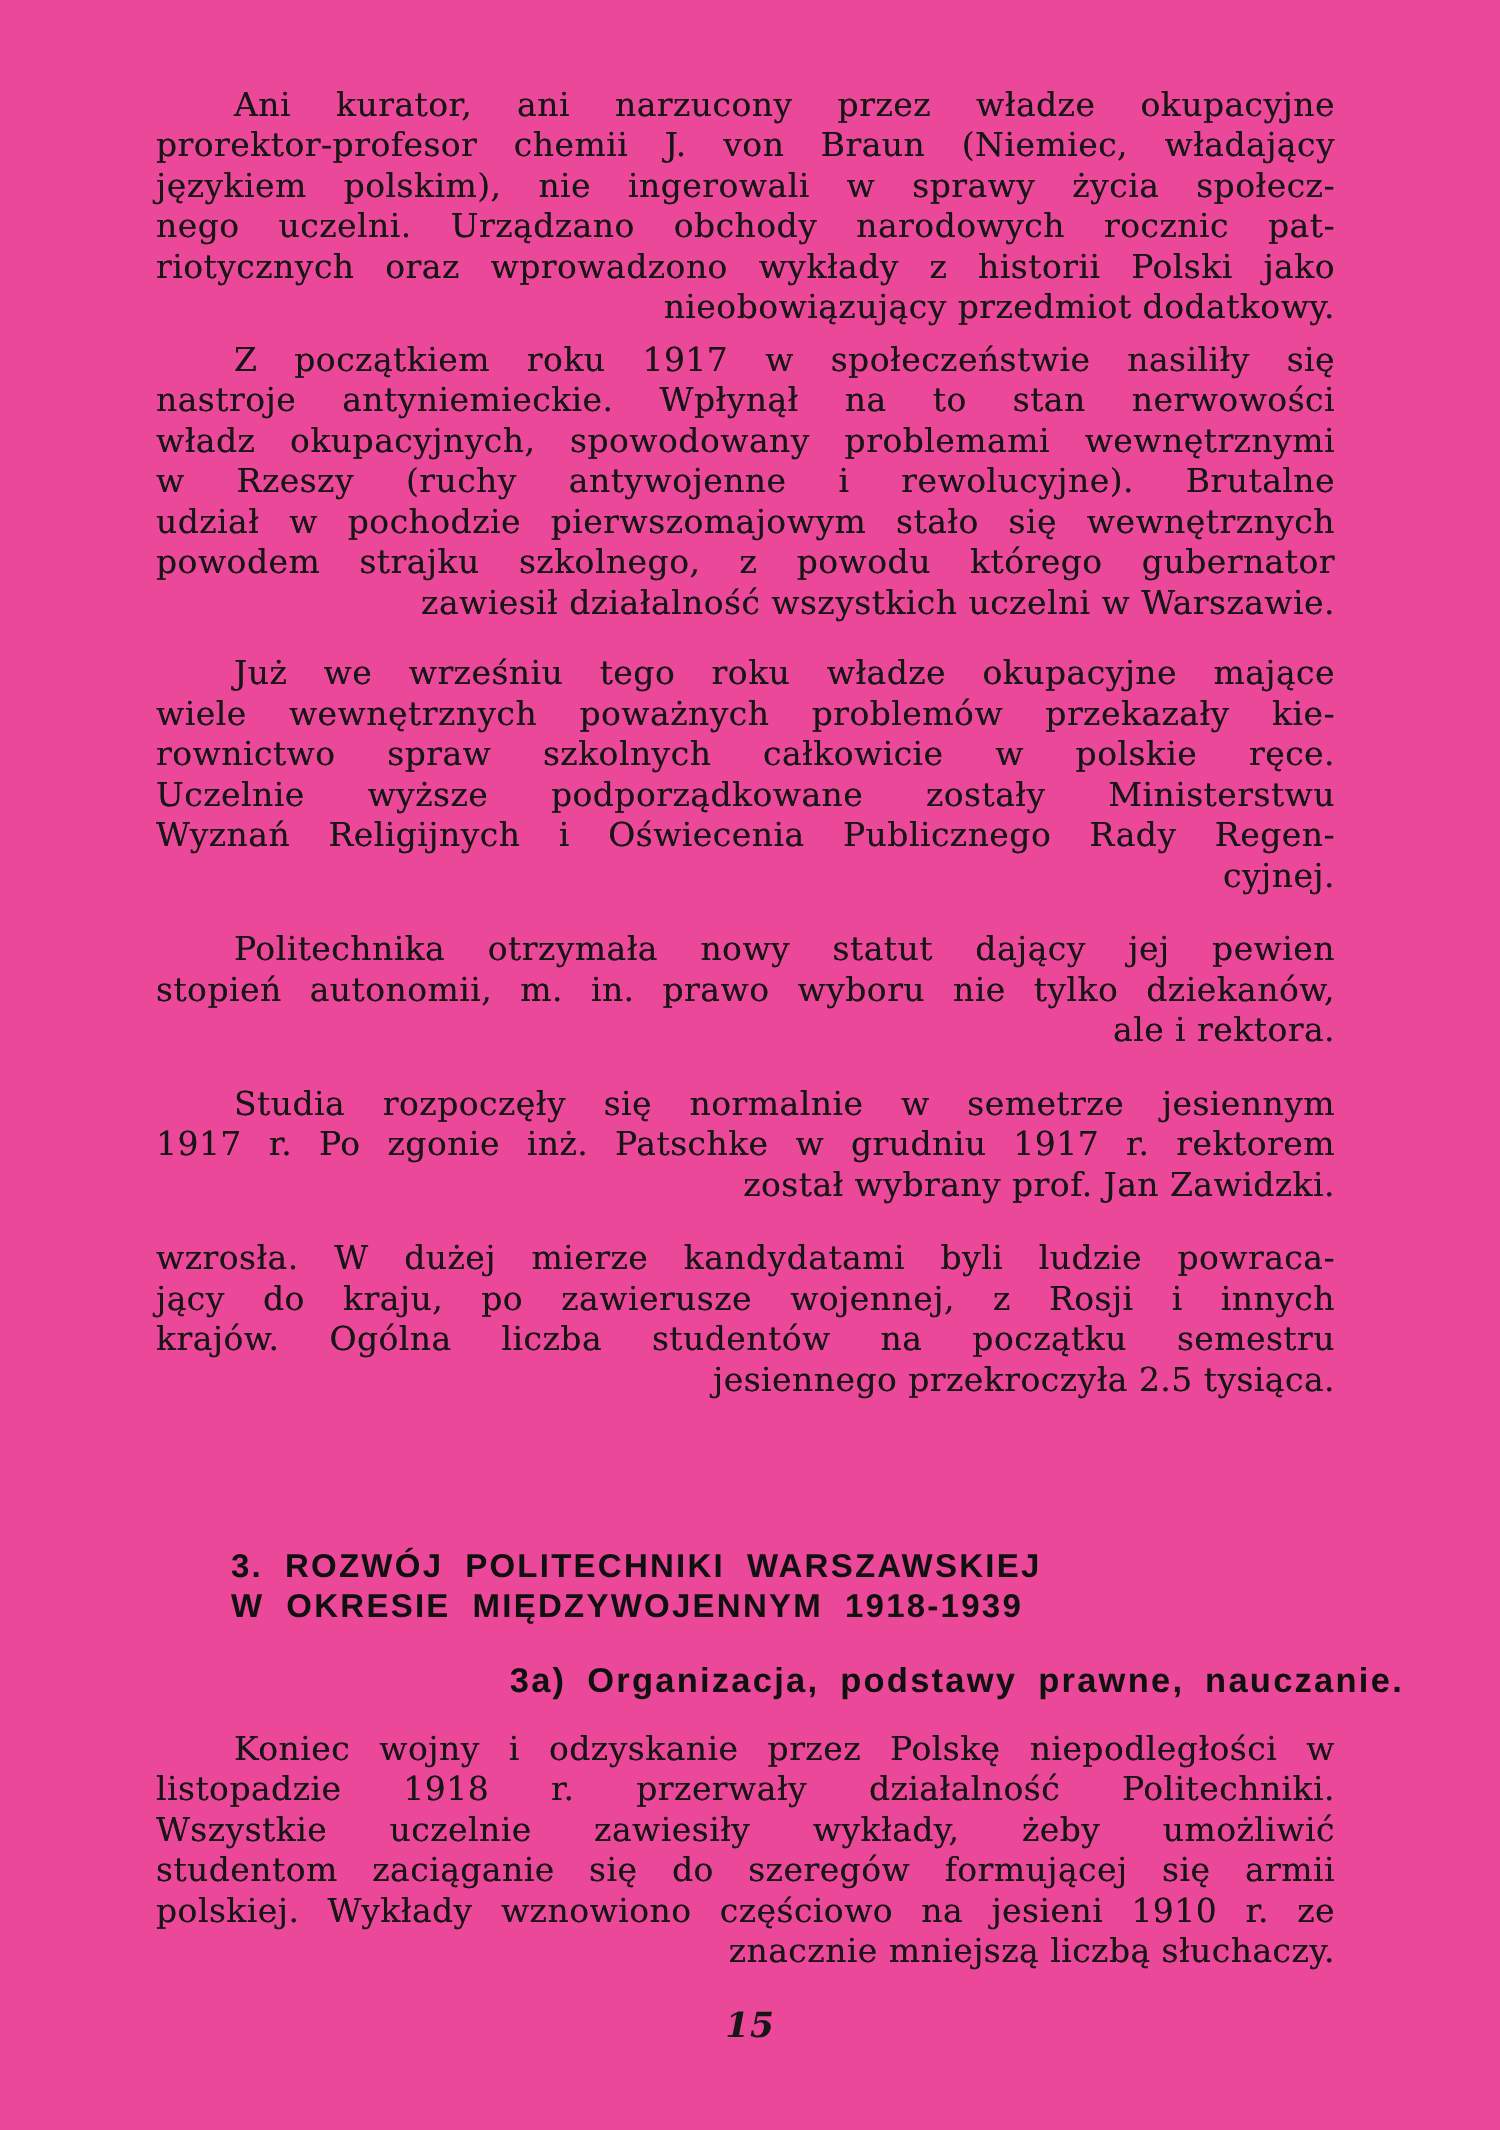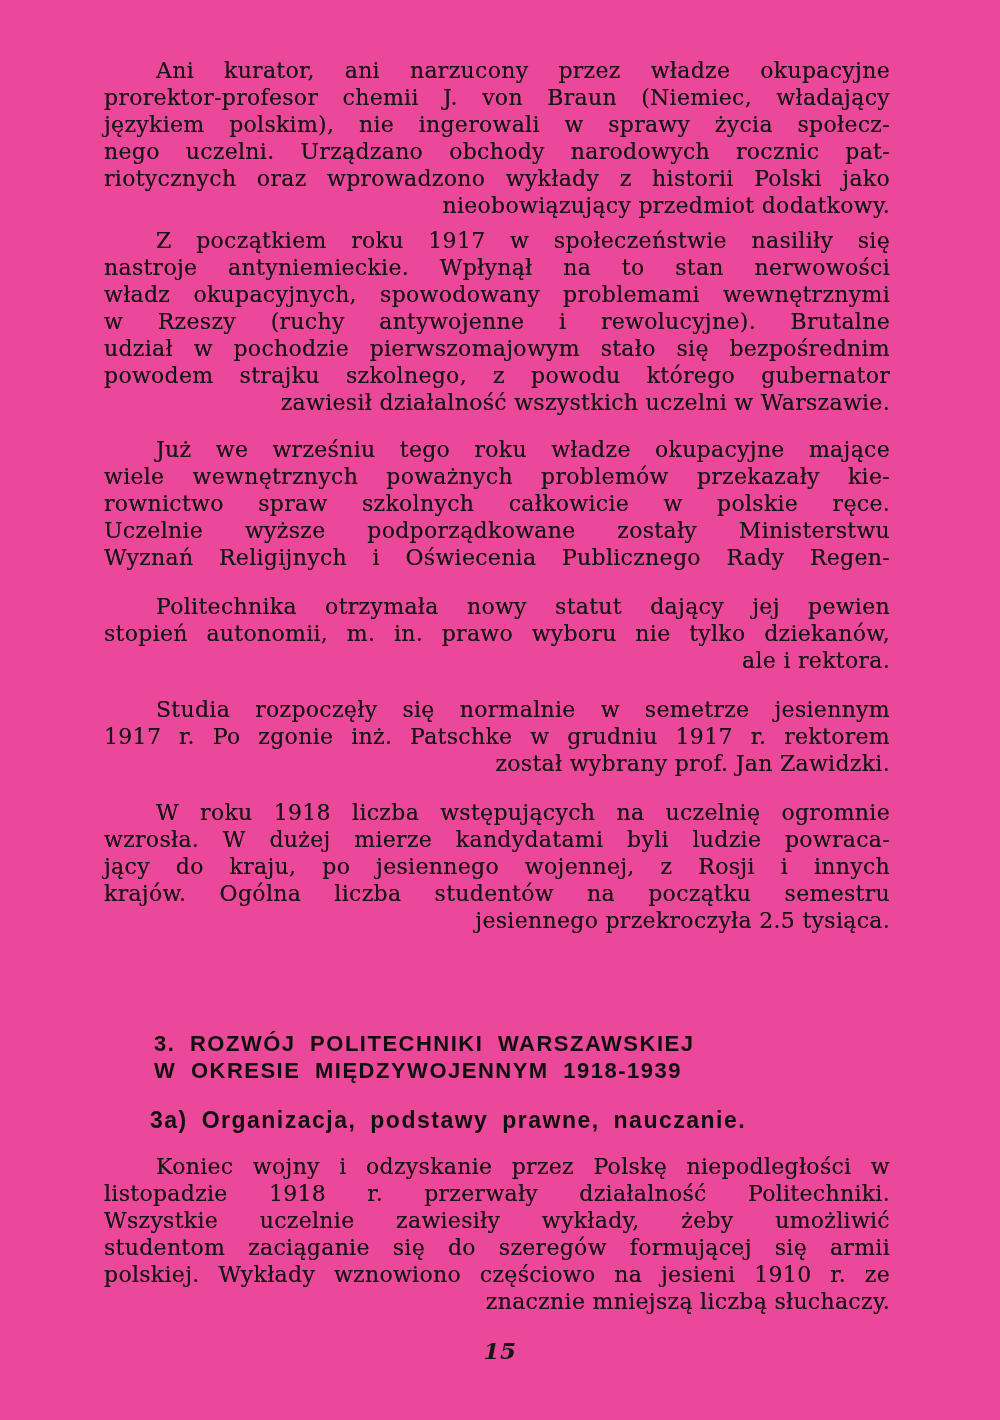--- a/index.html
+++ b/index.html
@@ -47,21 +47,21 @@
     letter-spacing: 1.5px;
     word-spacing: 7px;
     line-height: 27px;
     color: #101010;
   }
   .subheading {
     position: absolute;
     top: 1106px;
     left: 150px;
     width: 786px;
-    text-align: left;
+    text-align: right;
     font-family: "Liberation Sans", sans-serif;
     font-weight: 700;
     font-size: 23px;
     letter-spacing: 1.5px;
     word-spacing: 6px;
     line-height: 28px;
     color: #101010;
   }
   .pagenum {
     position: absolute;
@@ -88,45 +88,45 @@
         <div class="tline jline">językiem polskim), nie ingerowali w sprawy życia społecz-</div>
         <div class="tline jline">nego uczelni. Urządzano obchody narodowych rocznic pat-</div>
         <div class="tline jline">riotycznych oraz wprowadzono wykłady z historii Polski jako</div>
         <div class="tline lastline">nieobowiązujący przedmiot dodatkowy.</div>
       </div>
       <div class="para">
         <div class="tline jline firstline">Z początkiem roku 1917 w społeczeństwie nasiliły się</div>
         <div class="tline jline">nastroje antyniemieckie. Wpłynął na to stan nerwowości</div>
         <div class="tline jline">władz okupacyjnych, spowodowany problemami wewnętrznymi</div>
         <div class="tline jline">w Rzeszy (ruchy antywojenne i rewolucyjne). Brutalne</div>
-        <div class="tline jline">udział w pochodzie pierwszomajowym stało się bezpośrednim</div>
+        <div class="tline jline">udział w pochodzie pierwszomajowym stało się wewnętrznych</div>
         <div class="tline jline">powodem strajku szkolnego, z powodu którego gubernator</div>
         <div class="tline lastline">zawiesił działalność wszystkich uczelni w Warszawie.</div>
       </div>
       <div class="para">
         <div class="tline jline firstline">Już we wrześniu tego roku władze okupacyjne mające</div>
         <div class="tline jline">wiele wewnętrznych poważnych problemów przekazały kie-</div>
         <div class="tline jline">rownictwo spraw szkolnych całkowicie w polskie ręce.</div>
         <div class="tline jline">Uczelnie wyższe podporządkowane zostały Ministerstwu</div>
         <div class="tline jline">Wyznań Religijnych i Oświecenia Publicznego Rady Regen-</div>
+        <div class="tline lastline">cyjnej.</div>
       </div>
       <div class="para">
         <div class="tline jline firstline">Politechnika otrzymała nowy statut dający jej pewien</div>
         <div class="tline jline">stopień autonomii, m. in. prawo wyboru nie tylko dziekanów,</div>
         <div class="tline lastline">ale i rektora.</div>
       </div>
       <div class="para">
         <div class="tline jline firstline">Studia rozpoczęły się normalnie w semetrze jesiennym</div>
         <div class="tline jline">1917 r. Po zgonie inż. Patschke w grudniu 1917 r. rektorem</div>
         <div class="tline lastline">został wybrany prof. Jan Zawidzki.</div>
       </div>
       <div class="para">
-        <div class="tline jline firstline">W roku 1918 liczba wstępujących na uczelnię ogromnie</div>
         <div class="tline jline">wzrosła. W dużej mierze kandydatami byli ludzie powraca-</div>
-        <div class="tline jline">jący do kraju, po jesiennego wojennej, z Rosji i innych</div>
+        <div class="tline jline">jący do kraju, po zawierusze wojennej, z Rosji i innych</div>
         <div class="tline jline">krajów. Ogólna liczba studentów na początku semestru</div>
         <div class="tline lastline">jesiennego przekroczyła 2.5 tysiąca.</div>
       </div>
     </div>
 
   <div class="heading">
     <div>3. ROZWÓJ POLITECHNIKI WARSZAWSKIEJ</div>
     <div>W OKRESIE MIĘDZYWOJENNYM 1918-1939</div>
   </div>
 

